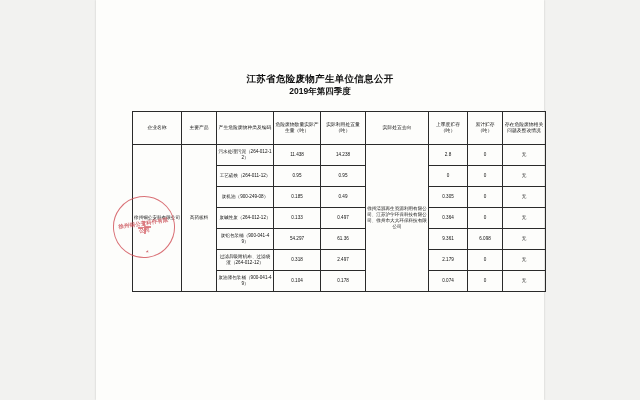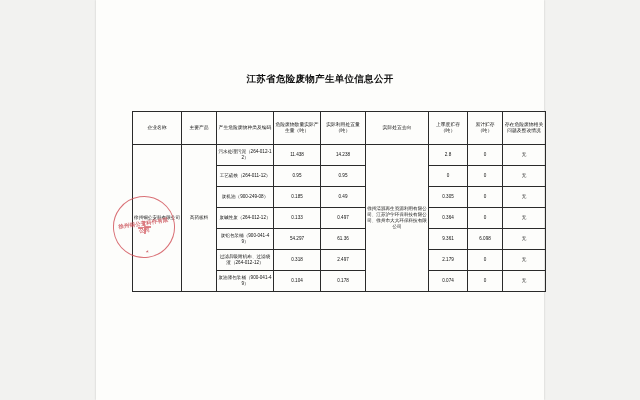--- a/index.html
+++ b/index.html
@@ -139,20 +139,21 @@
   }
 </style>
 </head>
 <body>
 
 <div class="page">
   <div class="sheet">
 
     <div class="title-block">
       <div class="doc-title">江苏省危险废物产生单位信息公开</div>
+      <div class="doc-subtitle">2019年第四季度</div>
     </div>
 
     <table class="main">
       <thead>
         <tr>
           <td class="col1">企业名称</td>
           <td class="col2">主要产品</td>
           <td class="col3">产生危险废物种类及编码</td>
           <td class="col4">危险废物数量实际产生量（吨）</td>
           <td class="col5">实际利用处置量（吨）</td>

